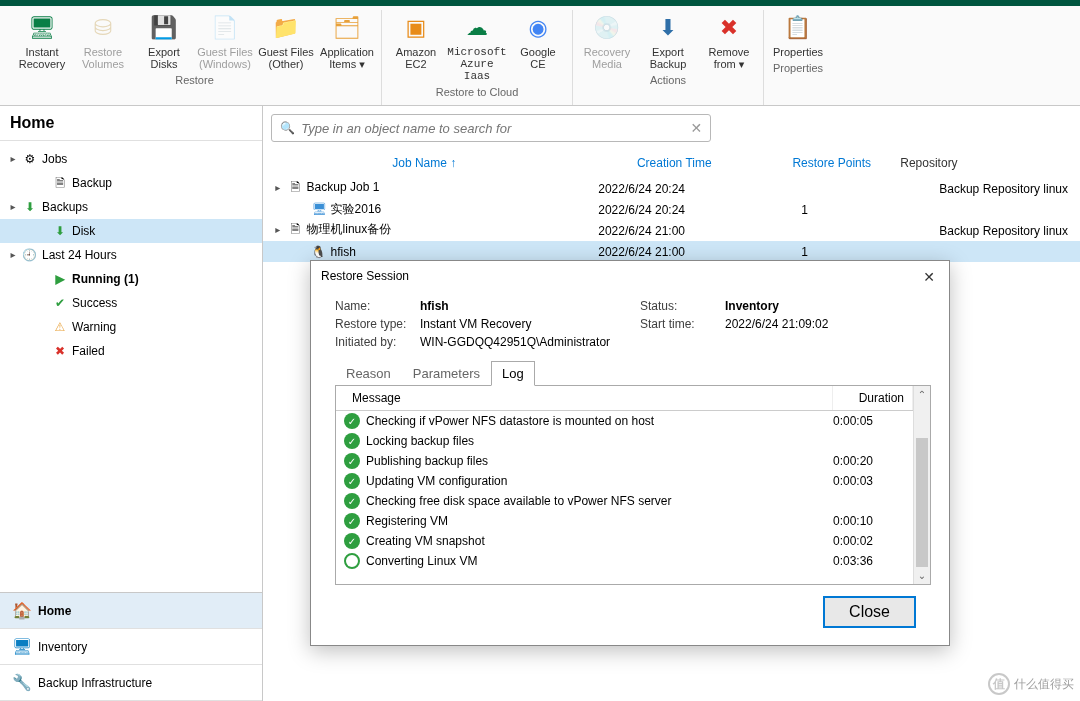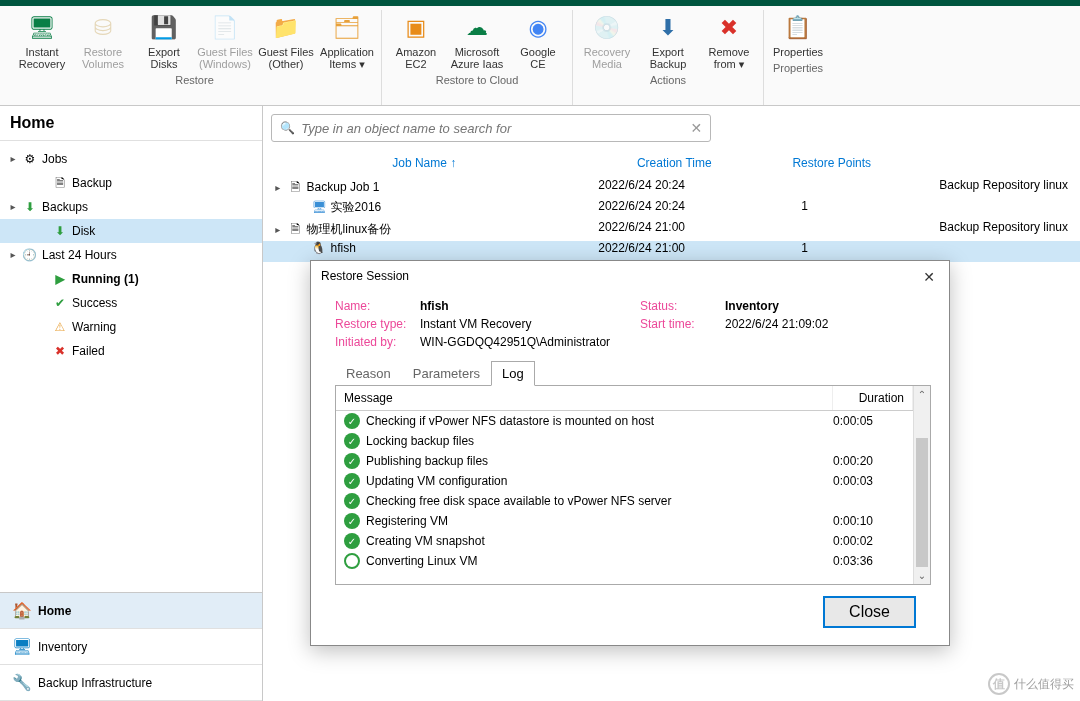--- a/index.html
+++ b/index.html
@@ -43,43 +43,43 @@
 .search-box .x { color: #999; cursor: pointer; font-size: 14px; }
 
 .grid-header { display: flex; padding: 6px 6px 4px 6px; font-size: 13px; color: #333; font-weight: normal; }
 .grid-header .col { color: #333; padding: 4px 6px; }
 .grid-header .sort-col { color: #0078d4; text-align: center; }
 .col-name { width: 310px; }
 .col-ct { width: 190px; }
 .col-rp { width: 125px; }
 .col-repo { flex: 1; }
 .grid-body { font-size: 13px; }
-.grid-row { display: flex; padding: 0 6px; height: 21px; gap: 13px; }
+.grid-row { display: flex; padding: 0 6px; align-items: center; height: 21px; gap: 13px; }
 .grid-row.sel { background: #cde6f7; }
 .grid-row .cell { padding: 0 6px; overflow: hidden; white-space: nowrap; }
 .grid-row .expand { width: 10px; font-size: 10px; color: #555; }
 .grid-row .ricon { width: 16px; display: inline-block; text-align: center; }
 .sort-arrow { color: #0078d4; }
 
 
 .dialog { position: absolute; left: 310px; top: 260px; width: 640px; background: #fff; border: 1px solid #888; box-shadow: 0 5px 20px rgba(0,0,0,0.25); }
 .dialog-title { display: flex; justify-content: space-between; padding: 8px 10px; font-size: 13px; }
 .dialog-close { cursor: pointer; font-size: 14px; color: #333; padding: 0 4px; }
 .dialog-body { padding: 6px 18px 14px 24px; }
 .info-grid { display: grid; grid-template-columns: 85px 220px 85px auto; row-gap: 4px; font-size: 13px; margin-bottom: 12px; }
-.info-grid .k { color: #ec4899; }
+.info-grid .k { color: #404040; }
 .info-grid .vbold { font-weight: bold; }
 .tabs { display: flex; margin-bottom: -1px; }
 .tab { padding: 4px 10px; border: 1px solid transparent; font-size: 13px; cursor: pointer; color: #666; }
 .tab.active { background: #fff; border: 1px solid #aaa; border-bottom-color: #fff; color: #000; }
 .log-box { border: 1px solid #aaa; height: 200px; display: flex; }
 .log-list { flex: 1; overflow: hidden; }
 .log-header { display: flex; background: #fff; border-bottom: 1px solid #ccc; font-size: 12px; }
 .log-header .lh { padding: 5px 8px; border-right: 1px solid #eee; font-weight: normal; }
-.lh-msg { flex: 1; }
+.lh-msg { flex: 1; margin-left: 8px; }
 .lh-dur { width: 80px; text-align: right; }
 .log-rows { }
 .log-row { display: flex; padding: 2px 8px; align-items: center; font-size: 12.5px; }
 .log-row .status-icon { width: 16px; height: 16px; border-radius: 50%; display: flex; align-items: center; justify-content: center; font-size: 10px; color: #fff; margin-right: 6px; flex-shrink: 0; }
 .status-ok { background: #2e9e3f; }
 .status-run { background: #fff; border: 2px solid #2e9e3f; color: #2e9e3f; }
 .log-row .msg { flex: 1; }
 .log-row .dur { width: 72px; text-align: left; }
 .scrollbar { width: 17px; background: #f0f0f0; border-left: 1px solid #ddd; position: relative; }
 .scroll-up, .scroll-down { height: 17px; text-align: center; font-size: 10px; line-height: 17px; color: #666; }
@@ -135,21 +135,21 @@
     </div>
     <div class="ribbon-group">
       <div class="group-items">
         <div class="ribbon-btn">
           <div class="icon" style="color: rgb(232, 140, 26);">▣</div>
           <div class="lbl" style="white-space: pre-line;">Amazon
 EC2</div>
         </div>
         <div class="ribbon-btn">
           <div class="icon" style="color: rgb(10, 126, 70);">☁</div>
-          <div class="lbl" style="white-space: pre-line;">Microsoft
+          <div class="lbl" style="white-space: pre-line; font-family: Liberation Mono, monospace;">Microsoft
 Azure Iaas</div>
         </div>
         <div class="ribbon-btn">
           <div class="icon" style="color: rgb(66, 133, 244);">◉</div>
           <div class="lbl" style="white-space: pre-line;">Google
 CE</div>
         </div>
       </div>
       <div class="group-label">Restore to Cloud</div>
     </div>
@@ -256,20 +256,21 @@
         <span>🔍</span>
         <input placeholder="Type in an object name to search for" style="">
         <span class="x">✕</span>
       </div>
     </div>
 
     <div class="grid-header">
       <div class="col col-name sort-col"><span>Job Name</span> <span class="sort-arrow">↑</span></div>
       <div class="col col-ct sort-col">Creation Time</div>
       <div class="col col-rp sort-col">Restore Points</div>
+      <div class="col col-repo">Repository</div>
     </div>
     <div class="grid-body" id="gridbody">
         <div class="grid-row">
           <div class="cell col-name"><span style="display: inline-block; width: 0px;"></span><span class="expand" style="display: inline-block; width: 12px;">▸</span><span class="ricon">🗎</span><span> Backup Job 1</span></div>
           <div class="cell col-ct">2022/6/24 20:24</div>
           <div class="cell col-rp"></div>
           <div class="cell col-repo">Backup Repository linux</div>
         </div>
         <div class="grid-row">
           <div class="cell col-name"><span style="display: inline-block; width: 24px;"></span><span class="expand" style="display: inline-block; width: 12px;"></span><span class="ricon" style="color: rgb(58, 143, 214);">🖥</span><span> 实验2016</span></div>

